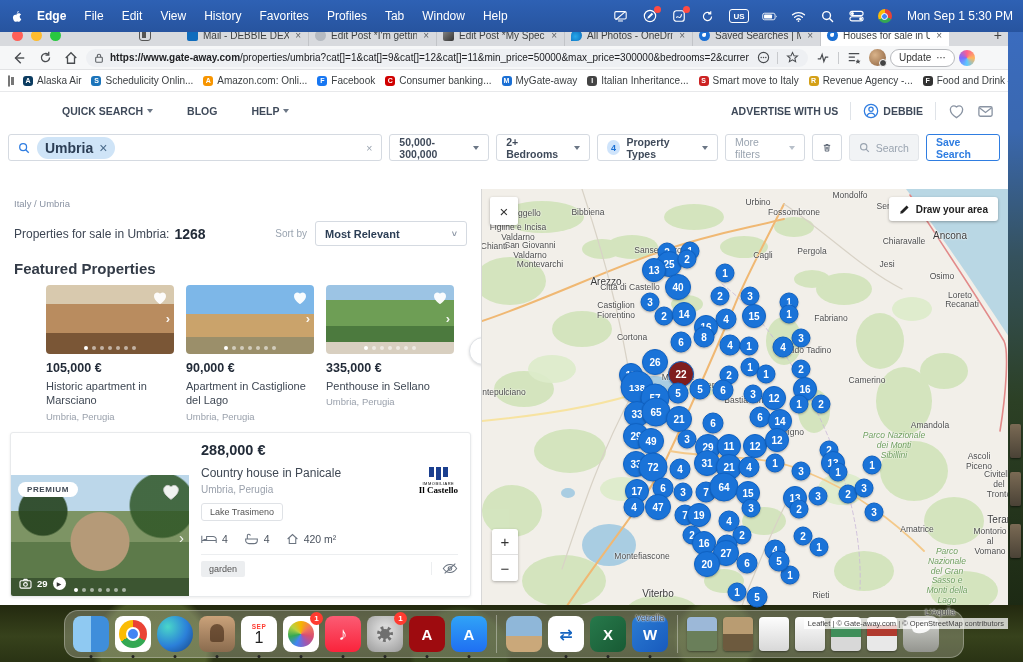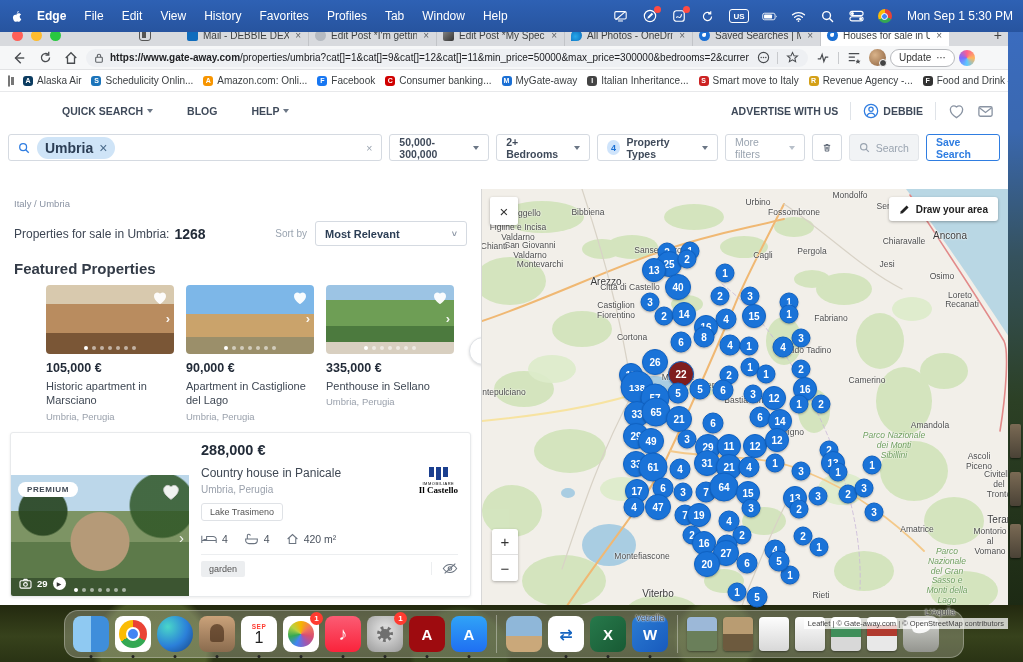--- a/index.html
+++ b/index.html
@@ -942,21 +942,21 @@
           <div class="marker" style="width: 21px; height: 21px; font-size: 10px; left: 278px; top: 228px; background: rgb(26, 115, 216);">6</div>
           <div class="marker" style="width: 24px; height: 24px; font-size: 10px; left: 298px; top: 232px; background: rgb(26, 115, 216);">14</div>
           <div class="marker" style="width: 26px; height: 26px; font-size: 10px; left: 154px; top: 247px; background: rgb(26, 115, 216);">29</div>
           <div class="marker" style="width: 26px; height: 26px; font-size: 10px; left: 169px; top: 252px; background: rgb(26, 115, 216);">49</div>
           <div class="marker" style="width: 19px; height: 19px; font-size: 10px; left: 205px; top: 250px; background: rgb(26, 115, 216);">3</div>
           <div class="marker" style="width: 26px; height: 26px; font-size: 10px; left: 226px; top: 258px; background: rgb(26, 115, 216);">29</div>
           <div class="marker" style="width: 24px; height: 24px; font-size: 10px; left: 247px; top: 257px; background: rgb(26, 115, 216);">11</div>
           <div class="marker" style="width: 24px; height: 24px; font-size: 10px; left: 273px; top: 257px; background: rgb(26, 115, 216);">12</div>
           <div class="marker" style="width: 24px; height: 24px; font-size: 10px; left: 295px; top: 251px; background: rgb(26, 115, 216);">12</div>
           <div class="marker" style="width: 26px; height: 26px; font-size: 10px; left: 154px; top: 275px; background: rgb(26, 115, 216);">33</div>
-          <div class="marker" style="width: 29px; height: 29px; font-size: 10px; left: 171px; top: 278px; background: rgb(26, 115, 216);">61</div>
+          <div class="marker" style="width: 29px; height: 29px; font-size: 10px; left: 171px; top: 278px; background: rgb(26, 115, 216);">72</div>
           <div class="marker" style="width: 21px; height: 21px; font-size: 10px; left: 198px; top: 280px; background: rgb(26, 115, 216);">4</div>
           <div class="marker" style="width: 26px; height: 26px; font-size: 10px; left: 225px; top: 274px; background: rgb(26, 115, 216);">31</div>
           <div class="marker" style="width: 26px; height: 26px; font-size: 10px; left: 247px; top: 278px; background: rgb(26, 115, 216);">21</div>
           <div class="marker" style="width: 21px; height: 21px; font-size: 10px; left: 267px; top: 278px; background: rgb(26, 115, 216);">4</div>
           <div class="marker" style="width: 19px; height: 19px; font-size: 10px; left: 293px; top: 274px; background: rgb(26, 115, 216);">1</div>
           <div class="marker" style="width: 19px; height: 19px; font-size: 10px; left: 319px; top: 282px; background: rgb(26, 115, 216);">3</div>
           <div class="marker" style="width: 19px; height: 19px; font-size: 10px; left: 347px; top: 261px; background: rgb(26, 115, 216);">2</div>
           <div class="marker" style="width: 24px; height: 24px; font-size: 10px; left: 351px; top: 274px; background: rgb(26, 115, 216);">13</div>
           <div class="marker" style="width: 19px; height: 19px; font-size: 10px; left: 356px; top: 283px; background: rgb(26, 115, 216);">1</div>
           <div class="marker" style="width: 19px; height: 19px; font-size: 10px; left: 390px; top: 276px; background: rgb(26, 115, 216);">1</div>

